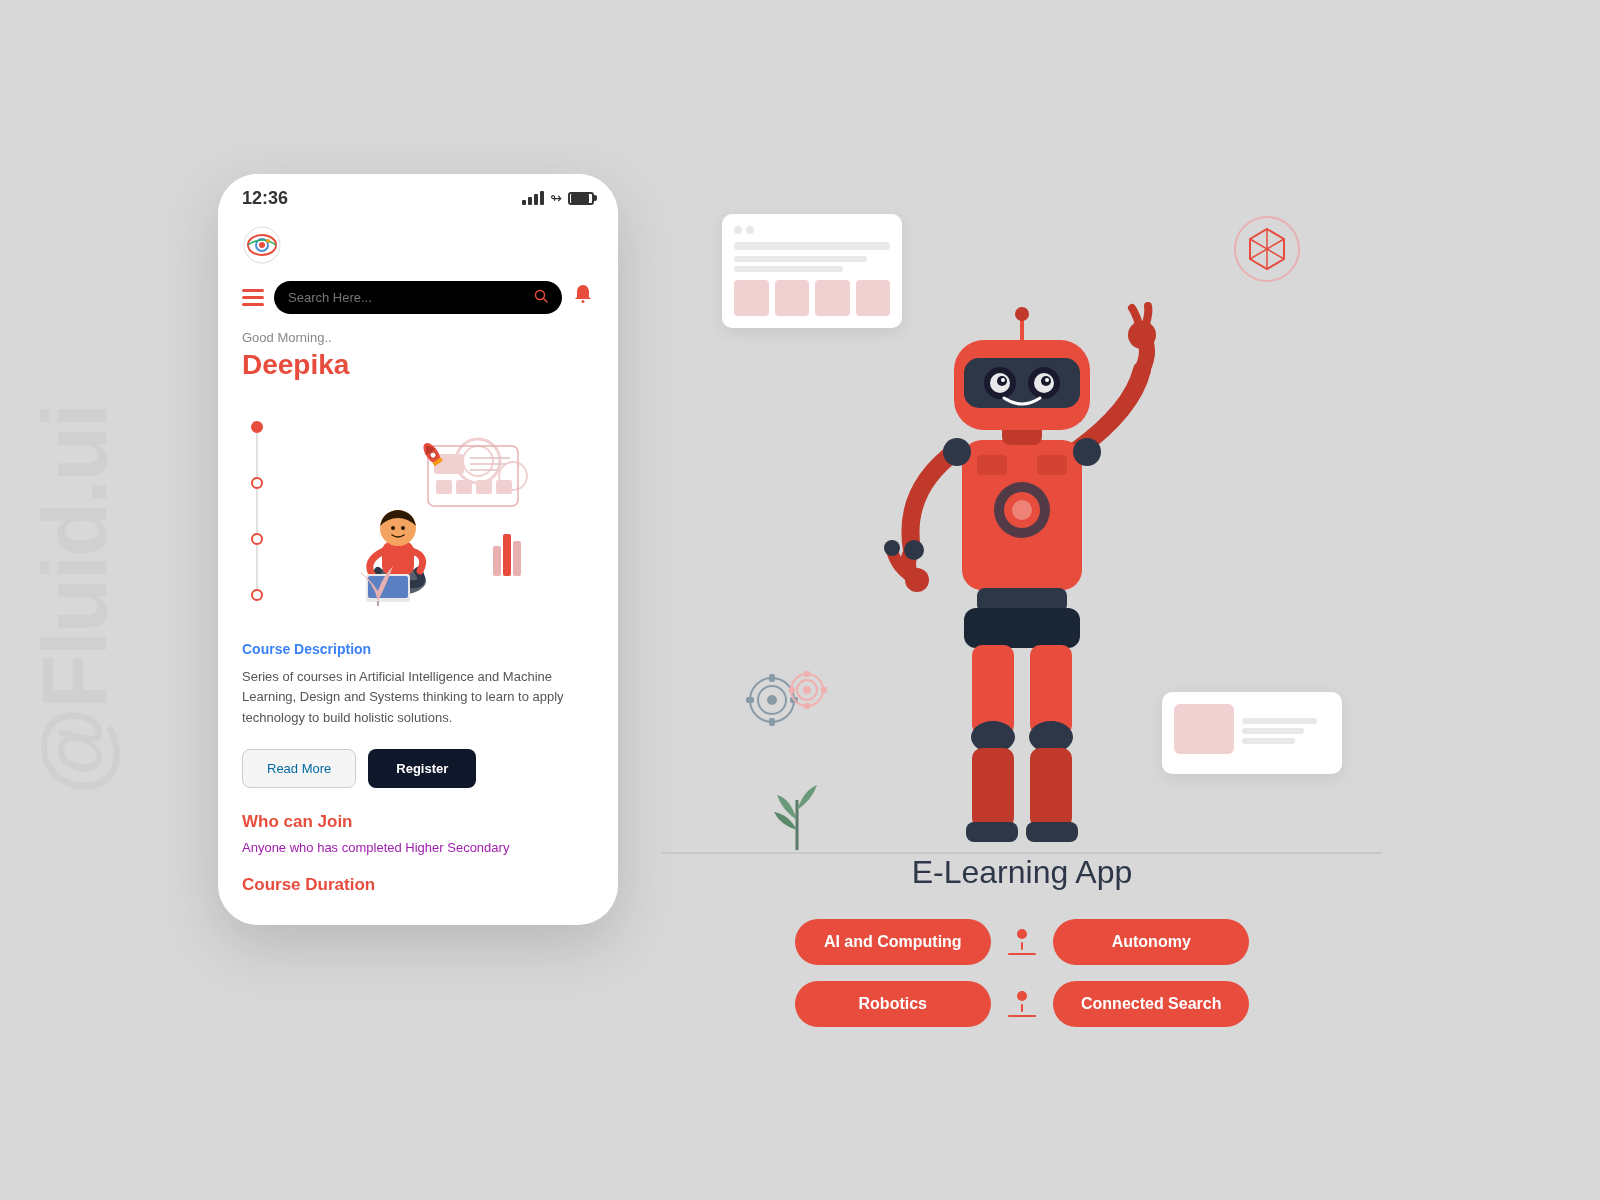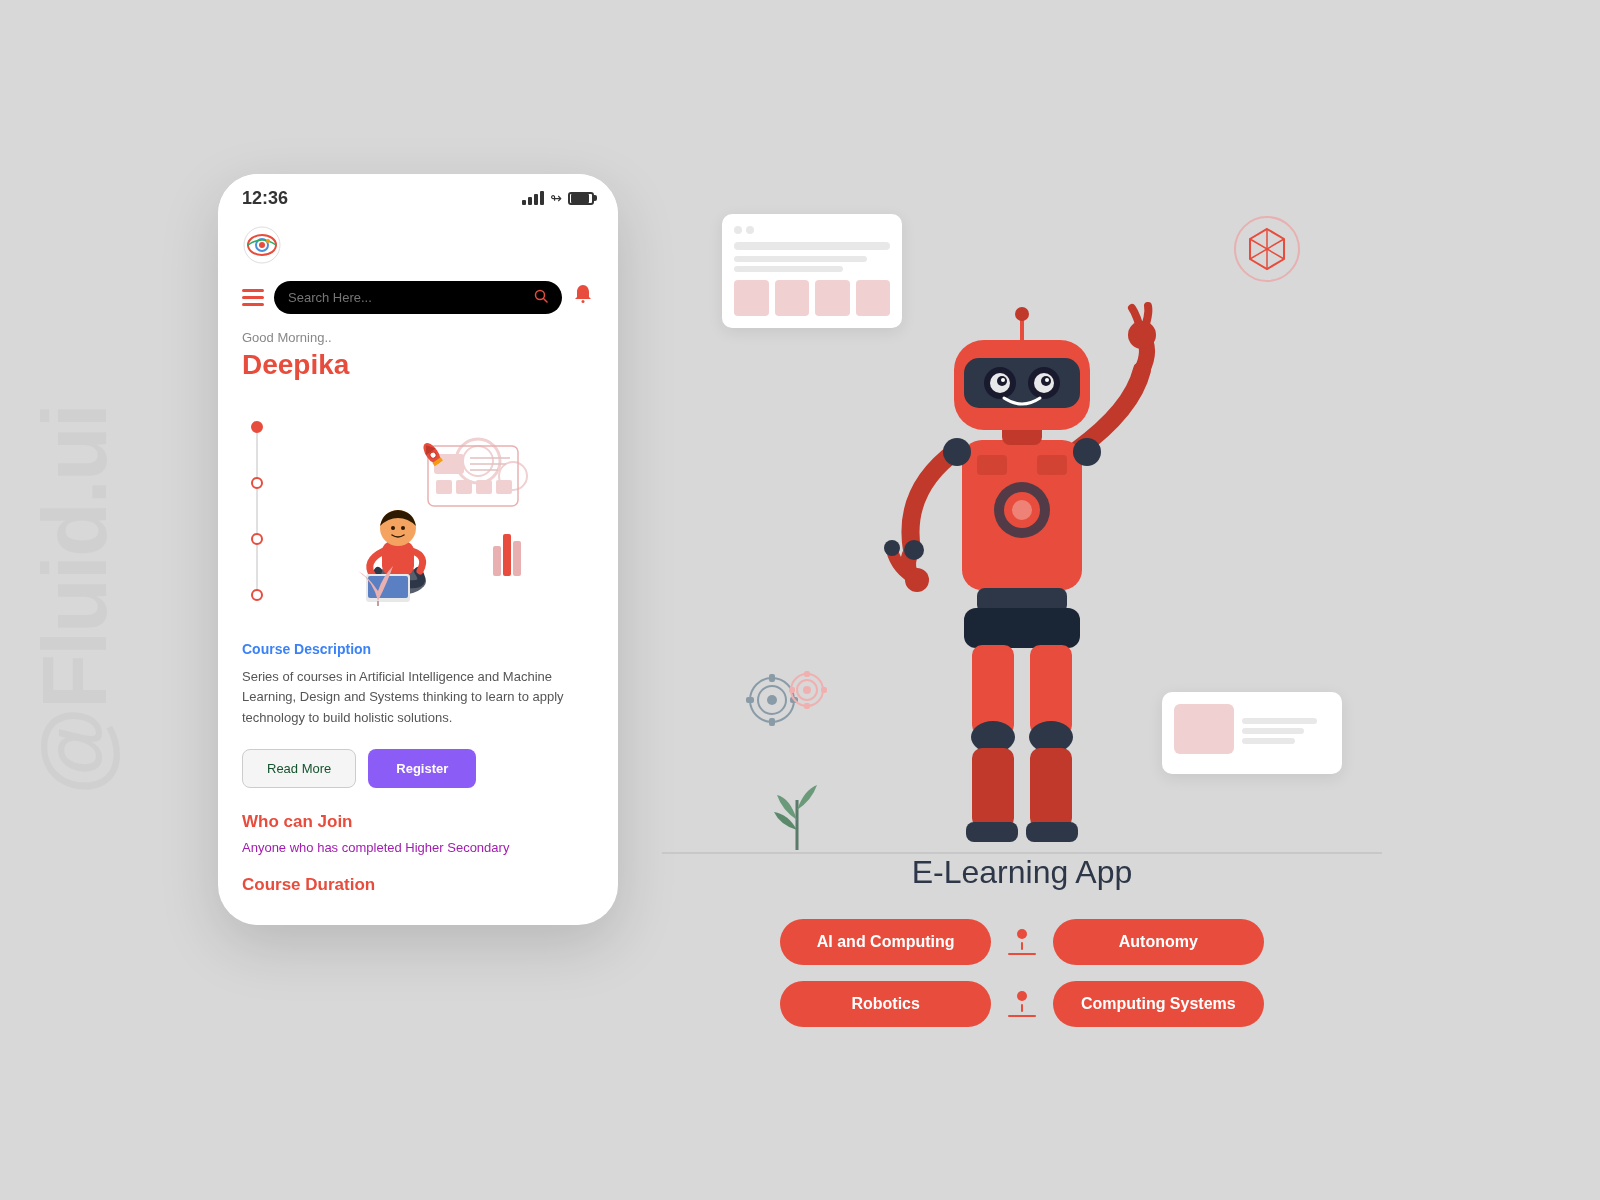--- a/index.html
+++ b/index.html
@@ -275,27 +275,27 @@
       margin-bottom: 24px;
     }
 
     .btn-read-more {
       padding: 10px 24px;
       border: 1.5px solid #ccc;
       background: #f5f5f5;
       border-radius: 8px;
       font-size: 13px;
       font-weight: 500;
-      color: #14532d;
+      color: #0369a1;
       cursor: pointer;
     }
 
     .btn-register {
       padding: 12px 28px;
-      background: #8b5cf6;
+      background: #0f172a;
       color: #fff;
       border: none;
       border-radius: 8px;
       font-size: 13px;
       font-weight: 600;
       cursor: pointer;
     }
 
     .who-join-title {
       font-size: 17px;
@@ -775,17 +775,17 @@
         <div style="width:28px;height:2px;background:#e74c3c;border-radius:2px;"></div>
       </div>
       <div class="tag-pill">Autonomy</div>
 
       <div class="tag-pill">Robotics</div>
       <div class="connector-wrapper">
         <div class="connector-dot"></div>
         <div class="connector-line" style="width:2px;height:8px;"></div>
         <div style="width:28px;height:2px;background:#e74c3c;border-radius:2px;"></div>
       </div>
-      <div class="tag-pill">Computing Systems</div>
+      <div class="tag-pill">Connected Search</div>
     </div>
   </div>
 
 </div>
 
 </body></html>

